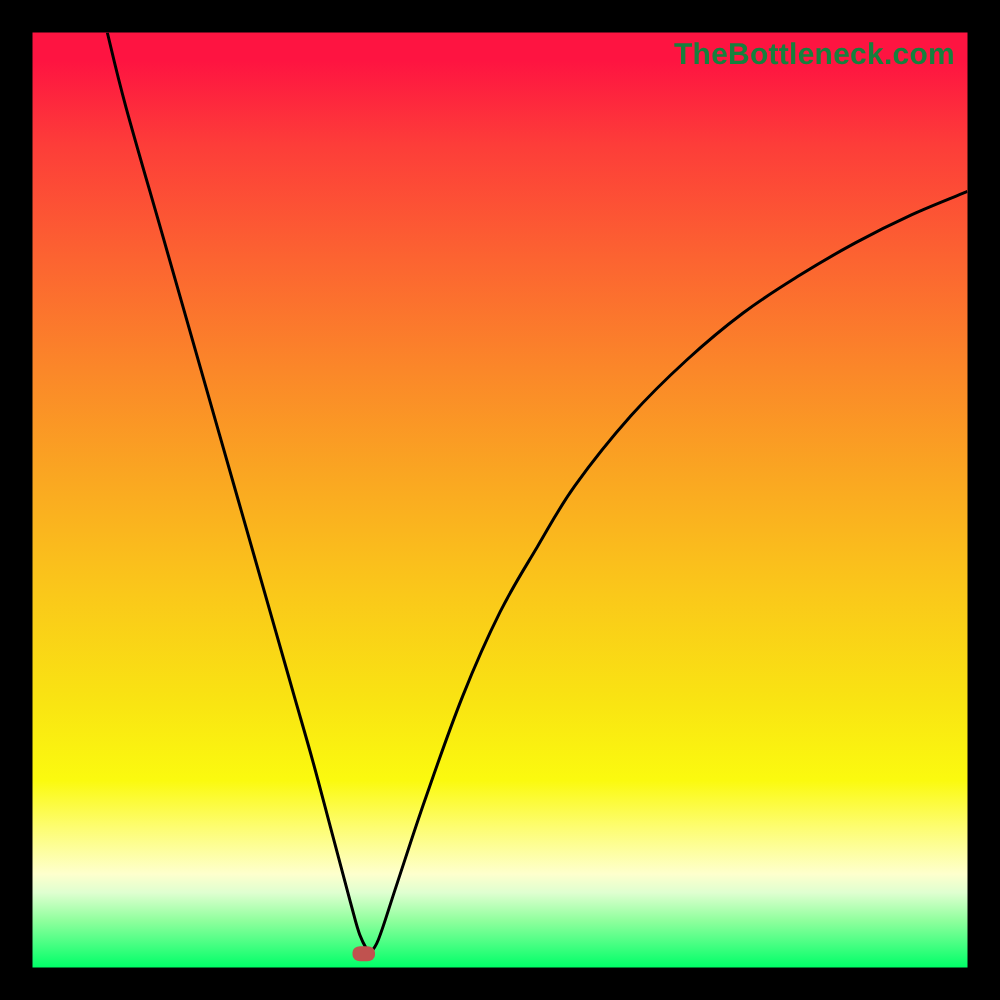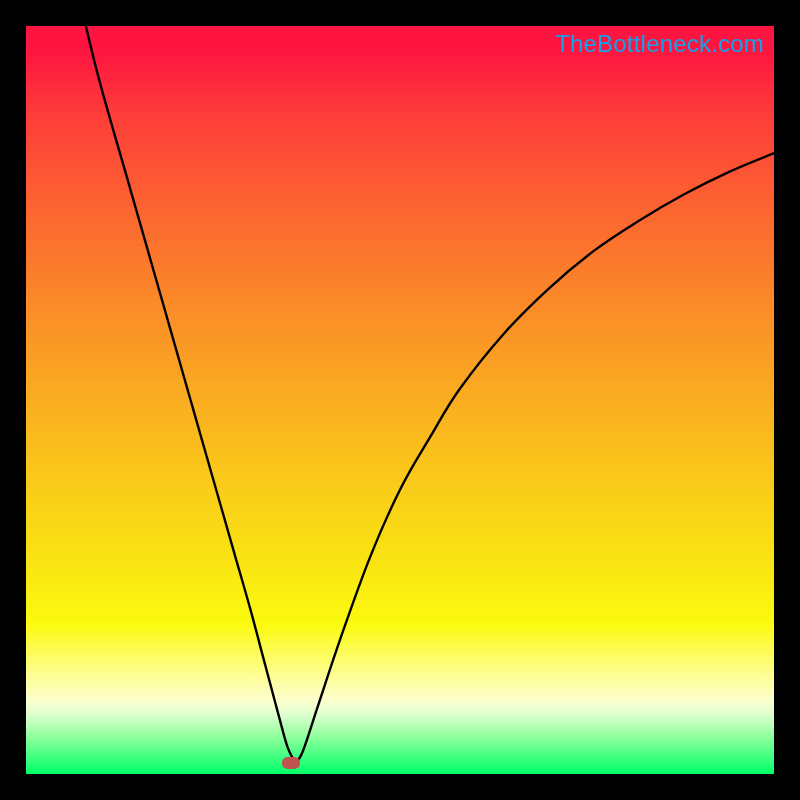--- a/index.html
+++ b/index.html
@@ -40,23 +40,23 @@
       #feffcd 90%,
       #dfffd0 92%,
       #8fff9d 95%,
       #00ff68 100%
     );
   }
   .attribution {
     position: absolute;
     top: 4px;
     right: 10px;
-    color: #0ea5e9;
+    color: #15803d;
     font-size: 24px;
-    font-weight: 400;
+    font-weight: 700;
     letter-spacing: 0.2px;
     z-index: 30;
   }
   svg.curve {
     position: absolute;
     left: 0;
     top: 0;
     width: 748px;
     height: 748px;
     z-index: 20;

